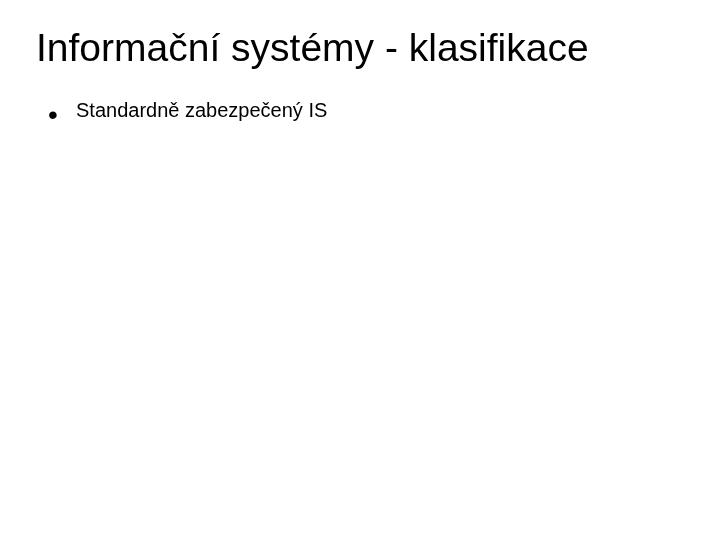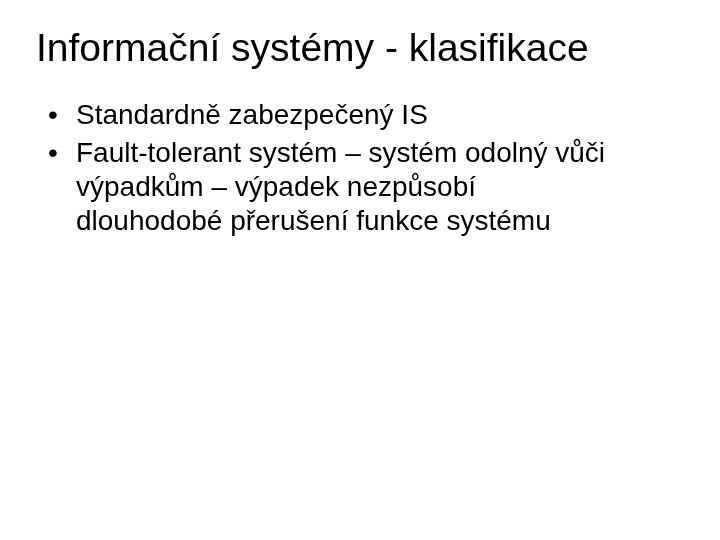--- a/index.html
+++ b/index.html
@@ -23,36 +23,35 @@
     margin: 6px 0 28px 6px;
     letter-spacing: 0px;
   }
   ul.bullets {
     list-style: none;
     padding: 0;
     margin: 0 0 0 18px;
   }
   ul.bullets li {
     position: relative;
-    font-size: 28px;
+    font-size: 20px;
     line-height: 1.22;
     padding-left: 28px;
     margin-bottom: 4px;
   }
   ul.bullets li::before {
     content: "•";
     position: absolute;
     left: 0;
     top: 0;
     font-size: 28px;
     line-height: 1.22;
   }
 </style>
 </head>
 <body>
 
 <div class="slide">
   <div class="title">Informační systémy - klasifikace</div>
   <ul class="bullets">
     <li>Standardně zabezpečený IS</li>
-    <li>Fault-tolerant systém – systém odolný vůči výpadkům – výpadek nezpůsobí dlouhodobé přerušení funkce systému</li>
   </ul>
 </div>
 
 </body></html>

